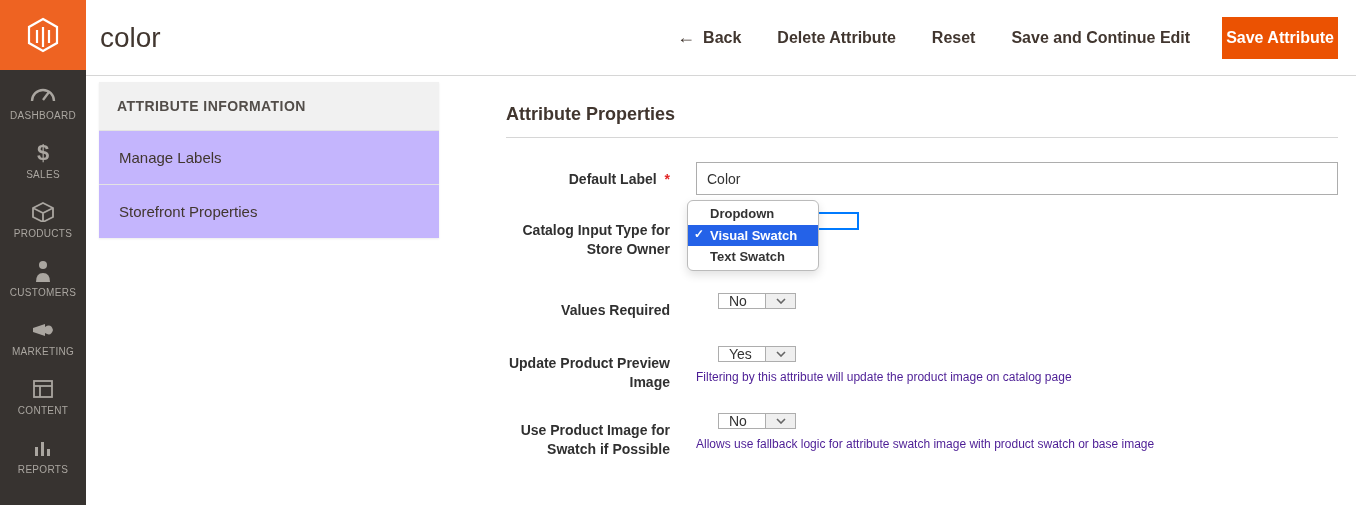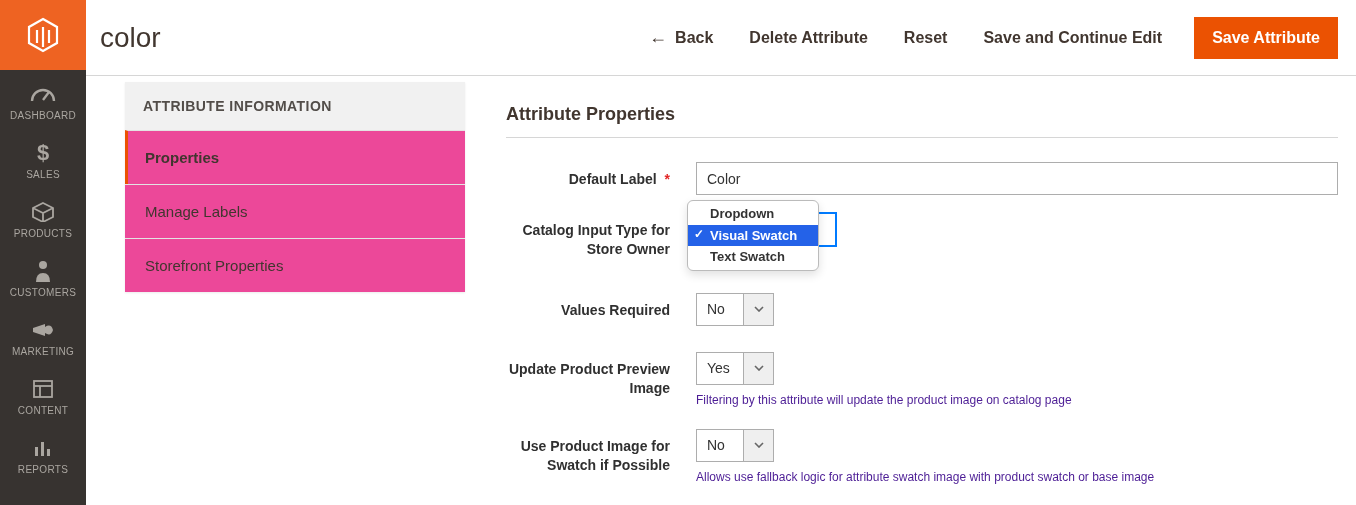--- a/index.html
+++ b/index.html
@@ -72,35 +72,35 @@
     display: flex;
     align-items: center;
     gap: 8px;
     border: none;
     background: transparent;
   }
   .hdr-save {
     background: #eb5202;
     color: #fff;
     font-weight: 600;
-    padding: 12px 18px;
+    padding: 12px 4px;
     margin-left: 14px;
   }
 
   
   .main {
     position: absolute;
     left: 86px; right: 0; top: 76px; bottom: 0;
     background: #fff;
   }
   .side-tabs {
     position: absolute;
-    left: 39px; top: 6px;
+    left: 13px; top: 6px;
     width: 340px;
-    background: #ec4899;
+    background: #c4b5fd;
     box-shadow: 0 1px 2px rgba(0,0,0,.08);
   }
   .side-tabs .tabs-title {
     background: #f1f1f1;
     font-size: 14px;
     font-weight: 700;
     letter-spacing: .03em;
     color: #524d49;
     padding: 16px 18px;
   }
@@ -151,21 +151,22 @@
     width: 100%;
     height: 33px;
     border: 1px solid #adadad;
     padding: 0 10px;
     font-size: 14px;
     color: #333;
   }
   .select-wrap {
     display: inline-flex;
     border: 1px solid #adadad;
-    height: 33px;
+    height: 16px;
+    margin-left: 22px;
   }
   .select-wrap.focus { border-color: #007bff; box-shadow: 0 0 0 1px #007bff; }
   .select-value {
     padding: 0 10px;
     display: flex;
     align-items: center;
     min-width: 46px;
     font-size: 14px;
   }
   .select-arrow {
@@ -288,21 +289,20 @@
   <button class="hdr-btn">Delete Attribute</button>
   <button class="hdr-btn">Reset</button>
   <button class="hdr-btn">Save and Continue Edit</button>
   <button class="hdr-btn hdr-save">Save Attribute</button>
 </div>
 
 <div class="main">
 
   <div class="side-tabs">
     <div class="tabs-title">ATTRIBUTE INFORMATION</div>
-    <div class="tab active">Properties</div>
     <div class="tab">Manage Labels</div>
     <div class="tab">Storefront Properties</div>
   </div>
 
   <div class="section">
     <div class="section-title">Attribute Properties</div>
 
     <div class="field-row">
       <div class="field-label">
         <span>Default Label</span>

